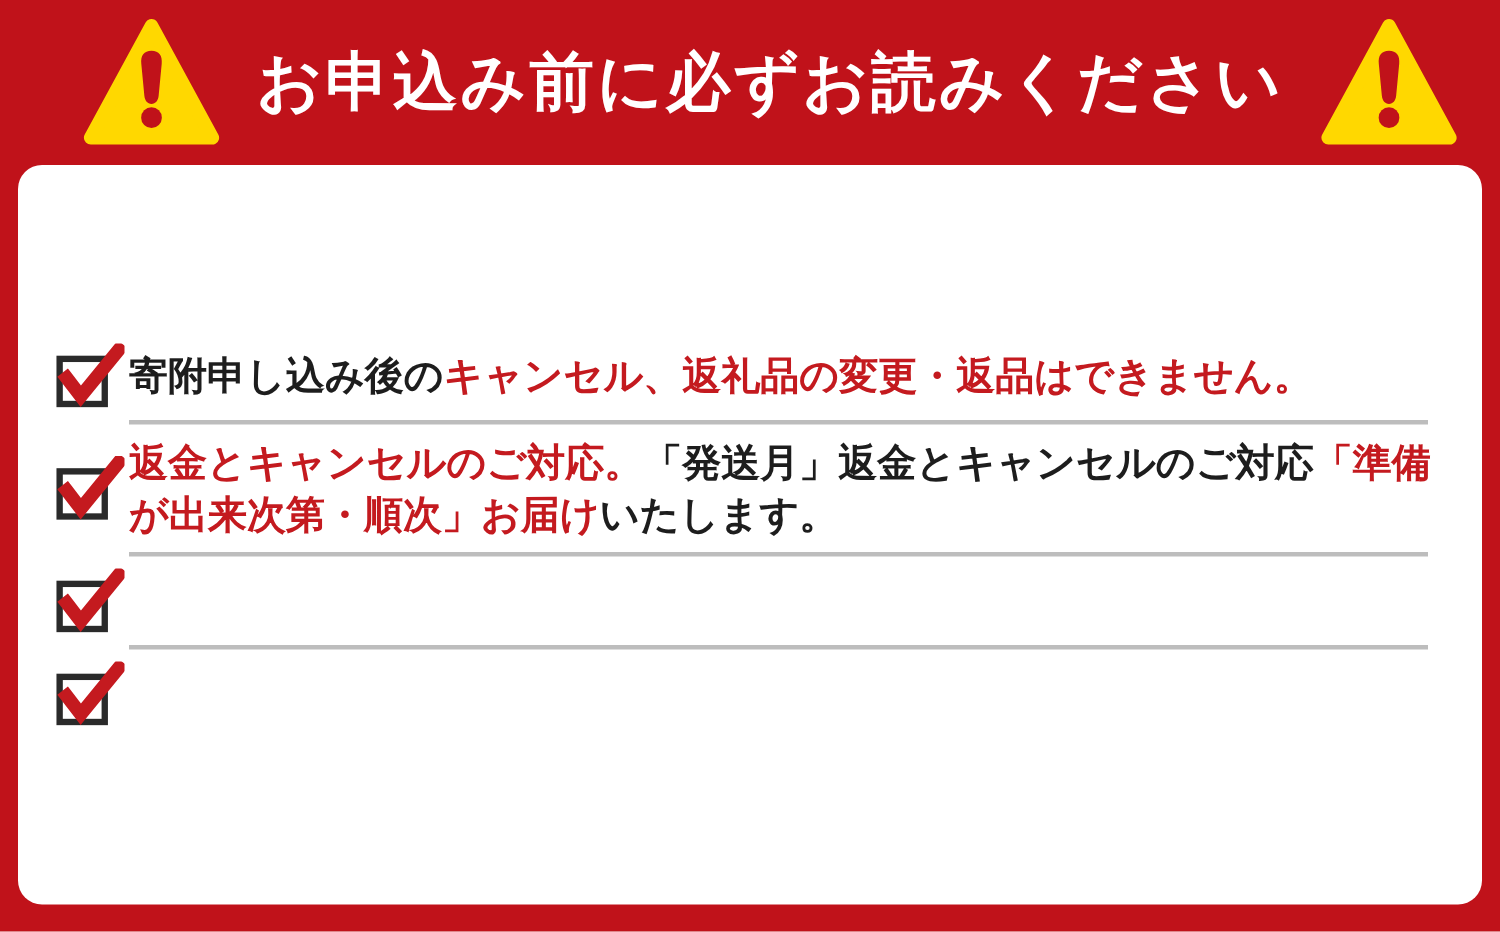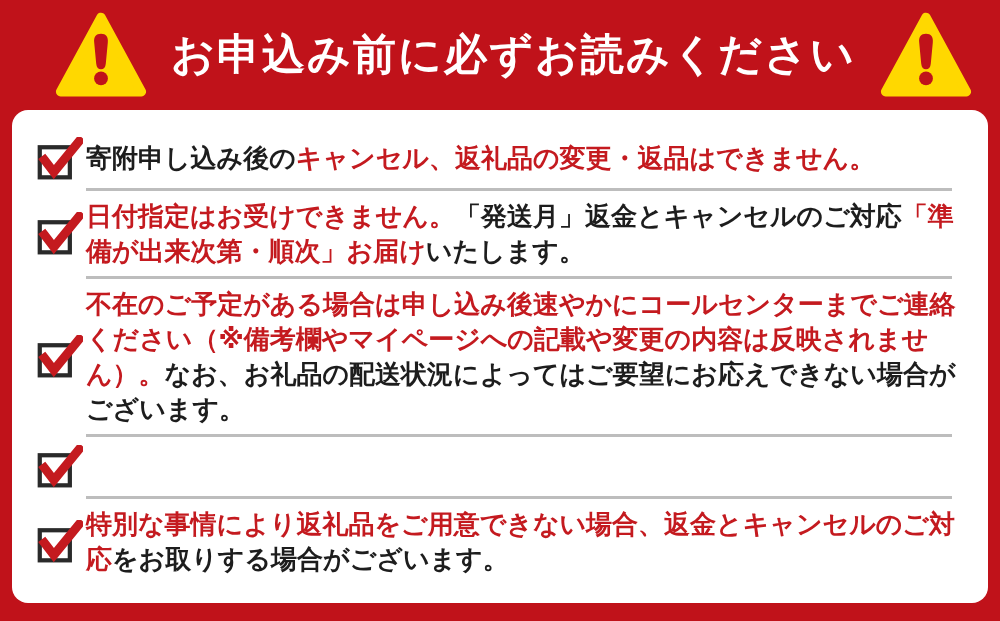--- a/index.html
+++ b/index.html
@@ -130,47 +130,37 @@
     <p class="notice-text"><span class="seg-black">寄附申し込み後の</span><span class="seg-red">キャンセル、返礼品の変更・返品はできません。</span></p>
   </div>
 
   <div class="notice-row">
     <span class="check-icon">
       <svg viewBox="0 0 50 46" xmlns="http://www.w3.org/2000/svg">
         <rect x="4" y="10.5" width="32" height="32" fill="#FFFFFF" stroke="#2A2A2A" stroke-width="4.5"></rect>
         <path d="M9 24 L19 37 L46 4" fill="none" stroke="#C41A1F" stroke-width="9.5" stroke-linecap="square"></path>
       </svg>
     </span>
-    <p class="notice-text"><span class="seg-red">日付指定はお受けできません。</span><span class="seg-black">「発送月」返金とキャンセルのご対応</span><span class="seg-red">「準備が出来次第・順次」お届け</span><span class="seg-black">いたします。</span></p>
-  </div>
-
-  <div class="notice-row">
-    <span class="check-icon">
-      <svg viewBox="0 0 50 46" xmlns="http://www.w3.org/2000/svg">
-        <rect x="4" y="10.5" width="32" height="32" fill="#FFFFFF" stroke="#2A2A2A" stroke-width="4.5"></rect>
-        <path d="M9 24 L19 37 L46 4" fill="none" stroke="#C41A1F" stroke-width="9.5" stroke-linecap="square"></path>
-      </svg>
-    </span>
-    <p class="notice-text"><span class="seg-red">不在のご予定がある場合は申し込み後速やかにコールセンターまでご連絡ください（※備考欄やマイページへの記載や変更の内容は反映されません）。</span><span class="seg-black">なお、お礼品の配送状況によってはご要望にお応えできない場合がございます。</span></p>
+    <p class="notice-text"><span class="seg-red">返金とキャンセルのご対応。</span><span class="seg-black">「発送月」返金とキャンセルのご対応</span><span class="seg-red">「準備が出来次第・順次」お届け</span><span class="seg-black">いたします。</span></p>
   </div>
 
   <div class="notice-row">
     <span class="check-icon">
       <svg viewBox="0 0 50 46" xmlns="http://www.w3.org/2000/svg">
         <rect x="4" y="10.5" width="32" height="32" fill="#FFFFFF" stroke="#2A2A2A" stroke-width="4.5"></rect>
         <path d="M9 24 L19 37 L46 4" fill="none" stroke="#C41A1F" stroke-width="9.5" stroke-linecap="square"></path>
       </svg>
     </span>
   </div>
 
   <div class="notice-row">
     <span class="check-icon">
       <svg viewBox="0 0 50 46" xmlns="http://www.w3.org/2000/svg">
         <rect x="4" y="10.5" width="32" height="32" fill="#FFFFFF" stroke="#2A2A2A" stroke-width="4.5"></rect>
         <path d="M9 24 L19 37 L46 4" fill="none" stroke="#C41A1F" stroke-width="9.5" stroke-linecap="square"></path>
       </svg>
     </span>
-    <p class="notice-text"><span class="seg-red">特別な事情により返礼品をご用意できない場合、返金とキャンセルのご対応</span><span class="seg-black">をお取りする場合がございます。</span></p>
   </div>
+
 </div>
   </div>
 
 </div>
 
 </body></html>

